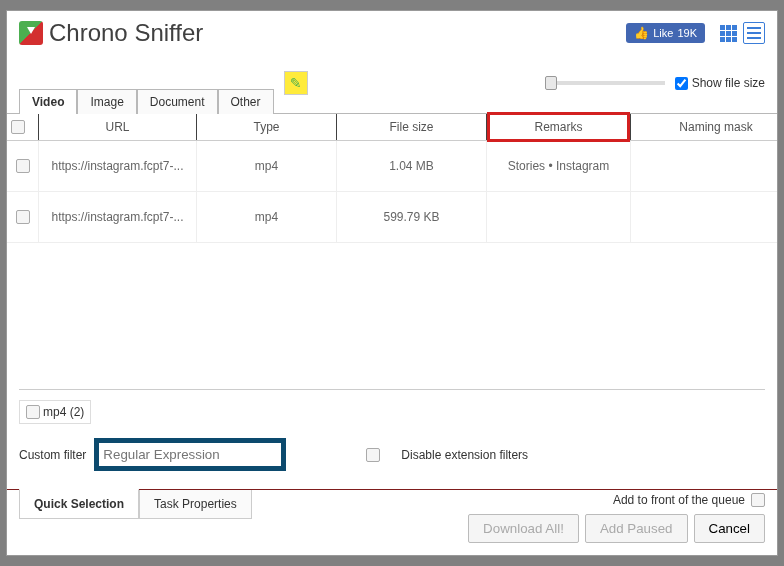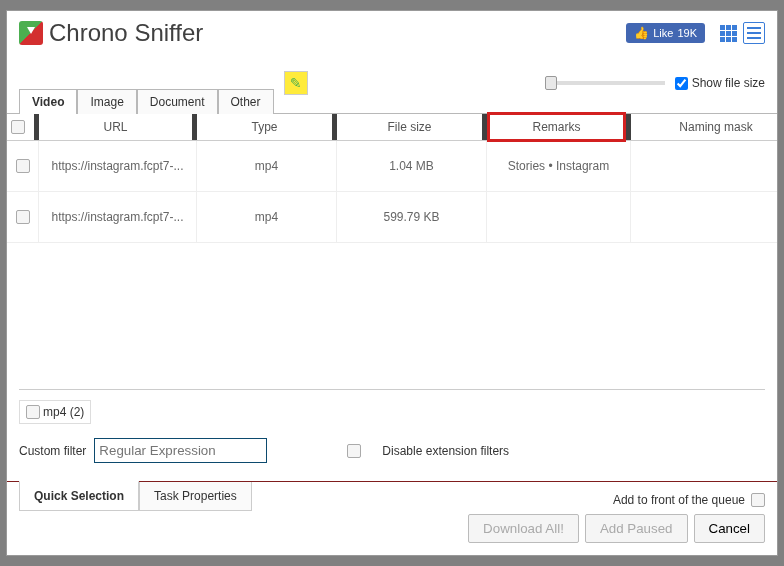--- a/index.html
+++ b/index.html
@@ -24,41 +24,41 @@
 .tab { padding: 5px 12px; border: 1px solid #b8b8b8; border-bottom: none; background: #fff; cursor: pointer; font-size: 12px; position: relative; top: 1px; }
 .tab.active { font-weight: bold; background: #fff; }
 .tab:not(.active) { background: #fafafa; }
 .edit-btn { width: 24px; height: 24px; background: #ffeb3b; border: 1px solid #ccc; margin-left: 10px; display: flex; align-items: center; justify-content: center; cursor: pointer; }
 .pencil { font-size: 14px; color: #4caf50; }
 .slider-area { flex: 1; display: flex; align-items: center; padding: 0 10px; justify-content: flex-end; }
 .slider { width: 120px; height: 4px; background: #ddd; position: relative; }
 .slider-thumb { position: absolute; left: 0; top: -5px; width: 12px; height: 14px; background: #e8e8e8; border: 1px solid #999; border-radius: 2px; }
 .show-size { display: flex; align-items: center; gap: 4px; }
 .table-header { display: flex; border-bottom: 1px solid #ccc; background: #fff; }
-.th { padding: 6px 4px; text-align: center; border-right: 5px solid #404040; color: #555; }
+.th { padding: 6px 4px; text-align: center; border-right: 1px solid #404040; color: #555; }
 .th:last-child { border-right: none; }
 .col-check { width: 32px; }
 .col-url { width: 158px; }
 .col-type { width: 140px; }
 .col-size { width: 150px; }
 .col-remarks { width: 144px; }
 .col-naming { flex: 1; padding-left: 28px; }
 .highlight { border: 3px solid #d32020; position: absolute; top: -2px; left: 0; right: 0; bottom: -2px; pointer-events: none; }
 .th-wrap { position: relative; }
 .table-body { height: 240px; overflow-y: auto; }
 .row { display: flex; border-bottom: 1px solid #eee; }
 .td { padding: 18px 6px; text-align: center; border-right: 1px solid #eee; overflow: hidden; text-overflow: ellipsis; white-space: nowrap; color: #666; }
 .td:last-child { border-right: none; }
 .td-check { display: flex; align-items: center; justify-content: center; }
 .chk { width: 14px; height: 14px; border: 1px solid #aaa; background: #f5f5f5; border-radius: 2px; cursor: pointer; }
 .divider { height: 1px; background: #ccc; margin: 8px 12px 0; }
 .filter-section { padding: 10px 12px; }
 .file-type-filter { display: inline-flex; align-items: center; gap: 3px; border: 1px solid #ddd; padding: 4px 6px; margin-bottom: 14px; }
 .custom-filter-row { display: flex; align-items: center; gap: 8px; }
-.input-txt { border: 1px solid #0c4a6e; padding: 4px; width: 173px; color: #999; }
+.input-txt { border: 5px solid #0c4a6e; padding: 4px; width: 192px; color: #999; }
 .disable-filters { display: flex; align-items: center; gap: 21px; margin-left: 72px; }
 .bottom-tabs { display: flex; padding: 0 12px; border-top: 1px solid #7f1d1d; margin-top: 8px; }
 .btab { padding: 7px 14px; border: 1px solid #ccc; border-top: none; background: #fafafa; cursor: pointer; }
 .btab.active { font-weight: bold; background: #fff; border-top: 1px solid #fff; margin-top: -1px; }
 .btn { padding: 6px 14px; border: 1px solid #bbb; background: #f5f5f5; cursor: pointer; border-radius: 2px; }
 .btn.disabled { color: #aaa; cursor: default; }
 .footer-row1 { position: absolute; bottom: 48px; right: 12px; display: flex; align-items: center; gap: 6px; }
 .footer-row2 { position: absolute; bottom: 12px; right: 12px; display: flex; gap: 6px; }
 </style>
 </head>

